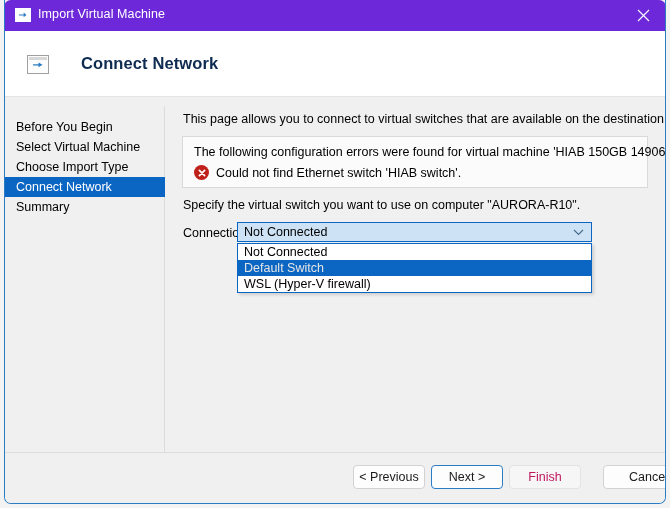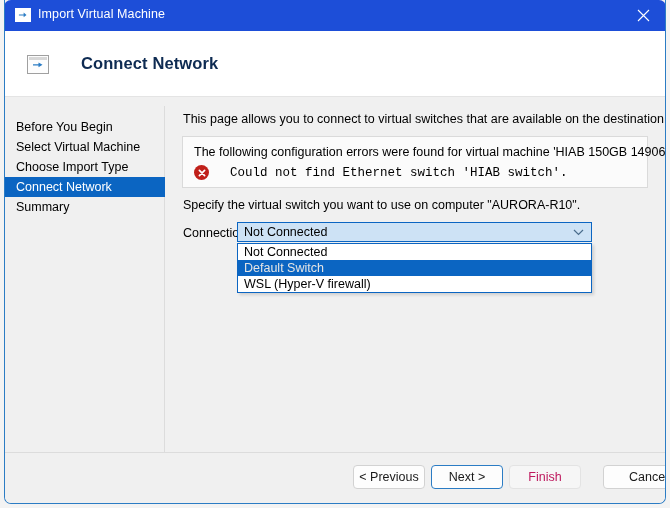--- a/index.html
+++ b/index.html
@@ -32,21 +32,21 @@
     overflow: hidden;
   }
 
   
   .titlebar {
     position: absolute;
     left: -1px;
     top: 0;
     width: 662px;
     height: 31px;
-    background: #1d4ed8;
+    background: #6d28d9;
     border-radius: 7px 7px 0 0;
   }
   .titlebar-icon {
     position: absolute;
     left: 11px;
     top: 8px;
     width: 16px;
     height: 14px;
     background: #ffffff;
     border: 1px solid #ffffff;
@@ -194,24 +194,23 @@
     height: 15px;
     border-radius: 50%;
     background: #c0201a;
     display: flex;
     align-items: center;
     justify-content: center;
     flex: 0 0 auto;
   }
   .error-icon svg { display: block; }
   .error-msg {
-    margin-left: 21px;
-    font-size: 12.5px;
-    white-space: nowrap;
-    font-family: Liberation Mono, monospace;
+    margin-left: 7px;
+    font-size: 12.5px;
+    white-space: nowrap;
   }
 
   .specify-text {
     position: absolute;
     left: 17px;
     top: 100px;
     font-size: 12.5px;
     white-space: nowrap;
   }
 

